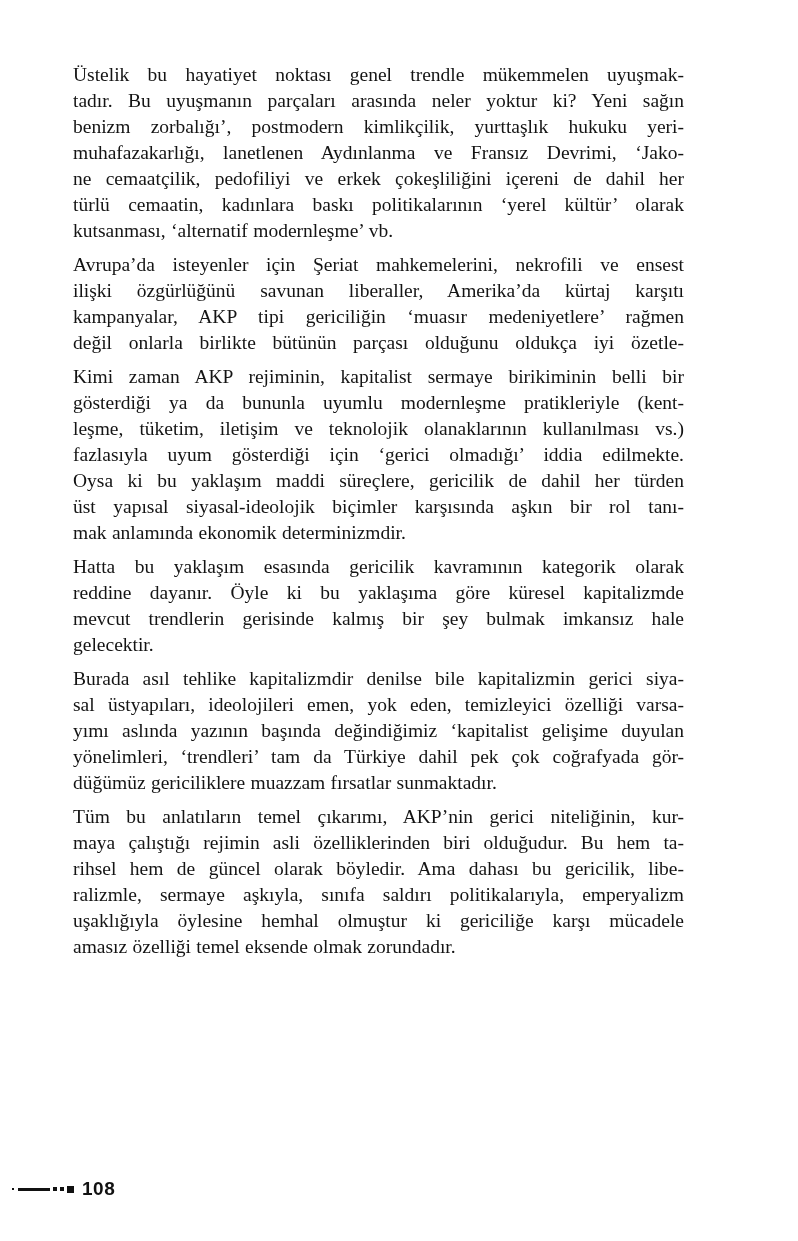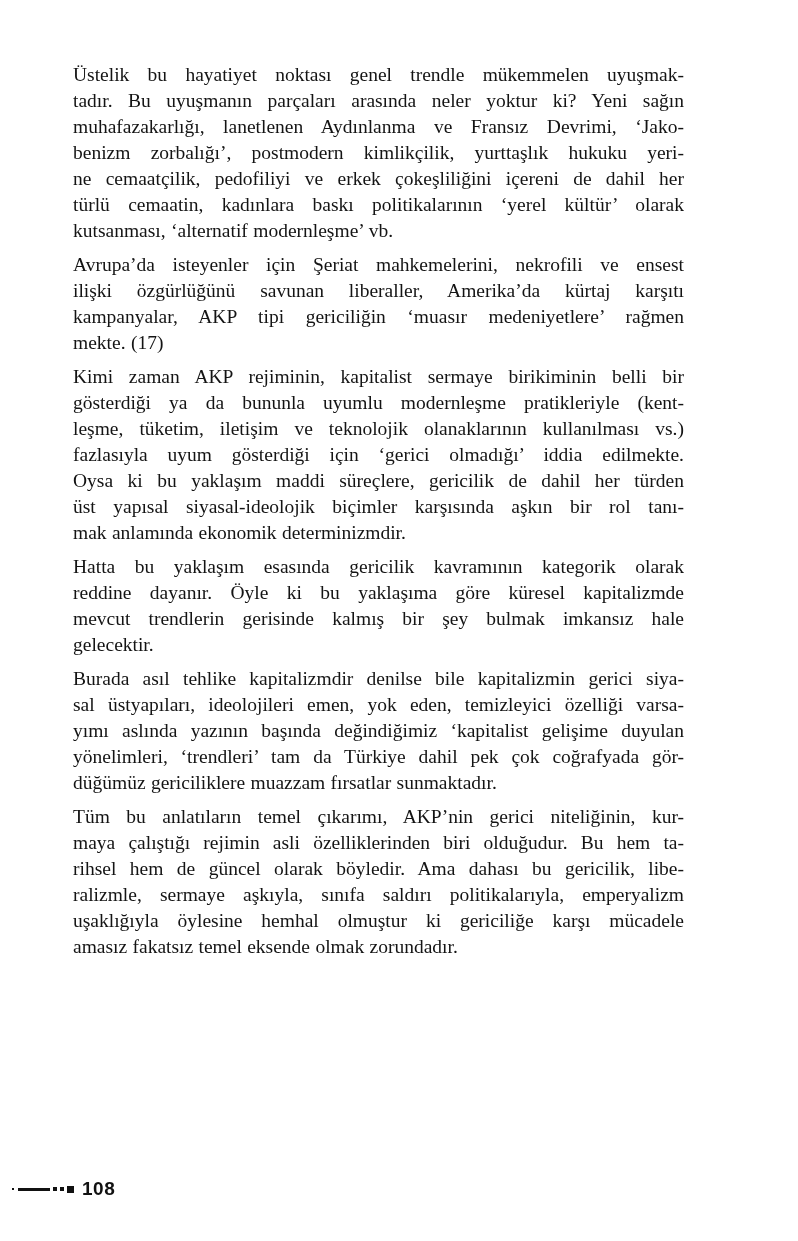--- a/index.html
+++ b/index.html
@@ -86,31 +86,31 @@
 </head>
 <body>
 
 <div class="book-page">
 
   <div class="text-column">
 
   <div class="paragraph">
         <div class="line">Üstelik bu hayatiyet noktası genel trendle mükemmelen uyuşmak-</div>
         <div class="line">tadır. Bu uyuşmanın parçaları arasında neler yoktur ki? Yeni sağın</div>
+        <div class="line">benizm zorbalığı’, postmodern kimlikçilik, yurttaşlık hukuku yeri-</div>
         <div class="line">muhafazakarlığı, lanetlenen Aydınlanma ve Fransız Devrimi, ‘Jako-</div>
-        <div class="line">benizm zorbalığı’, postmodern kimlikçilik, yurttaşlık hukuku yeri-</div>
         <div class="line">ne cemaatçilik, pedofiliyi ve erkek çokeşliliğini içereni de dahil her</div>
         <div class="line">türlü cemaatin, kadınlara baskı politikalarının ‘yerel kültür’ olarak</div>
         <div class="line last">kutsanması, ‘alternatif modernleşme’ vb.</div>
       </div>
       <div class="paragraph">
         <div class="line">Avrupa’da isteyenler için Şeriat mahkemelerini, nekrofili ve ensest</div>
         <div class="line">ilişki özgürlüğünü savunan liberaller, Amerika’da kürtaj karşıtı</div>
         <div class="line">kampanyalar, AKP tipi gericiliğin ‘muasır medeniyetlere’ rağmen</div>
-        <div class="line last">mekte. (17)</div>
+        <div class="line">değil onlarla birlikte bütünün parçası olduğunu oldukça iyi özetle-</div>
       </div>
       <div class="paragraph">
         <div class="line">Kimi zaman AKP rejiminin, kapitalist sermaye birikiminin belli bir</div>
         <div class="line">gösterdiği ya da bununla uyumlu modernleşme pratikleriyle (kent-</div>
         <div class="line">leşme, tüketim, iletişim ve teknolojik olanaklarının kullanılması vs.)</div>
         <div class="line">fazlasıyla uyum gösterdiği için ‘gerici olmadığı’ iddia edilmekte.</div>
         <div class="line">Oysa ki bu yaklaşım maddi süreçlere, gericilik de dahil her türden</div>
         <div class="line">üst yapısal siyasal-ideolojik biçimler karşısında aşkın bir rol tanı-</div>
         <div class="line last">mak anlamında ekonomik determinizmdir.</div>
       </div>
@@ -126,21 +126,21 @@
         <div class="line">yımı aslında yazının başında değindiğimiz ‘kapitalist gelişime duyulan</div>
         <div class="line">yönelimleri, ‘trendleri’ tam da Türkiye dahil pek çok coğrafyada gör-</div>
         <div class="line last">düğümüz gericiliklere muazzam fırsatlar sunmaktadır.</div>
       </div>
       <div class="paragraph">
         <div class="line">Tüm bu anlatıların temel çıkarımı, AKP’nin gerici niteliğinin, kur-</div>
         <div class="line">maya çalıştığı rejimin asli özelliklerinden biri olduğudur. Bu hem ta-</div>
         <div class="line">rihsel hem de güncel olarak böyledir. Ama dahası bu gericilik, libe-</div>
         <div class="line">ralizmle, sermaye aşkıyla, sınıfa saldırı politikalarıyla, emperyalizm</div>
         <div class="line">uşaklığıyla öylesine hemhal olmuştur ki gericiliğe karşı mücadele</div>
-        <div class="line last">amasız fakatsız temel eksende olmak zorundadır.</div>
+        <div class="line last">amasız özelliği temel eksende olmak zorundadır.</div>
       </div>
     </div>
 
   <div class="page-footer">
     <span class="orn-dot"></span>
     <span class="orn-line"></span>
     <span class="orn-sq-s"></span>
     <span class="orn-sq-s"></span>
     <span class="orn-sq-l"></span>
     <span class="page-number">108</span>

